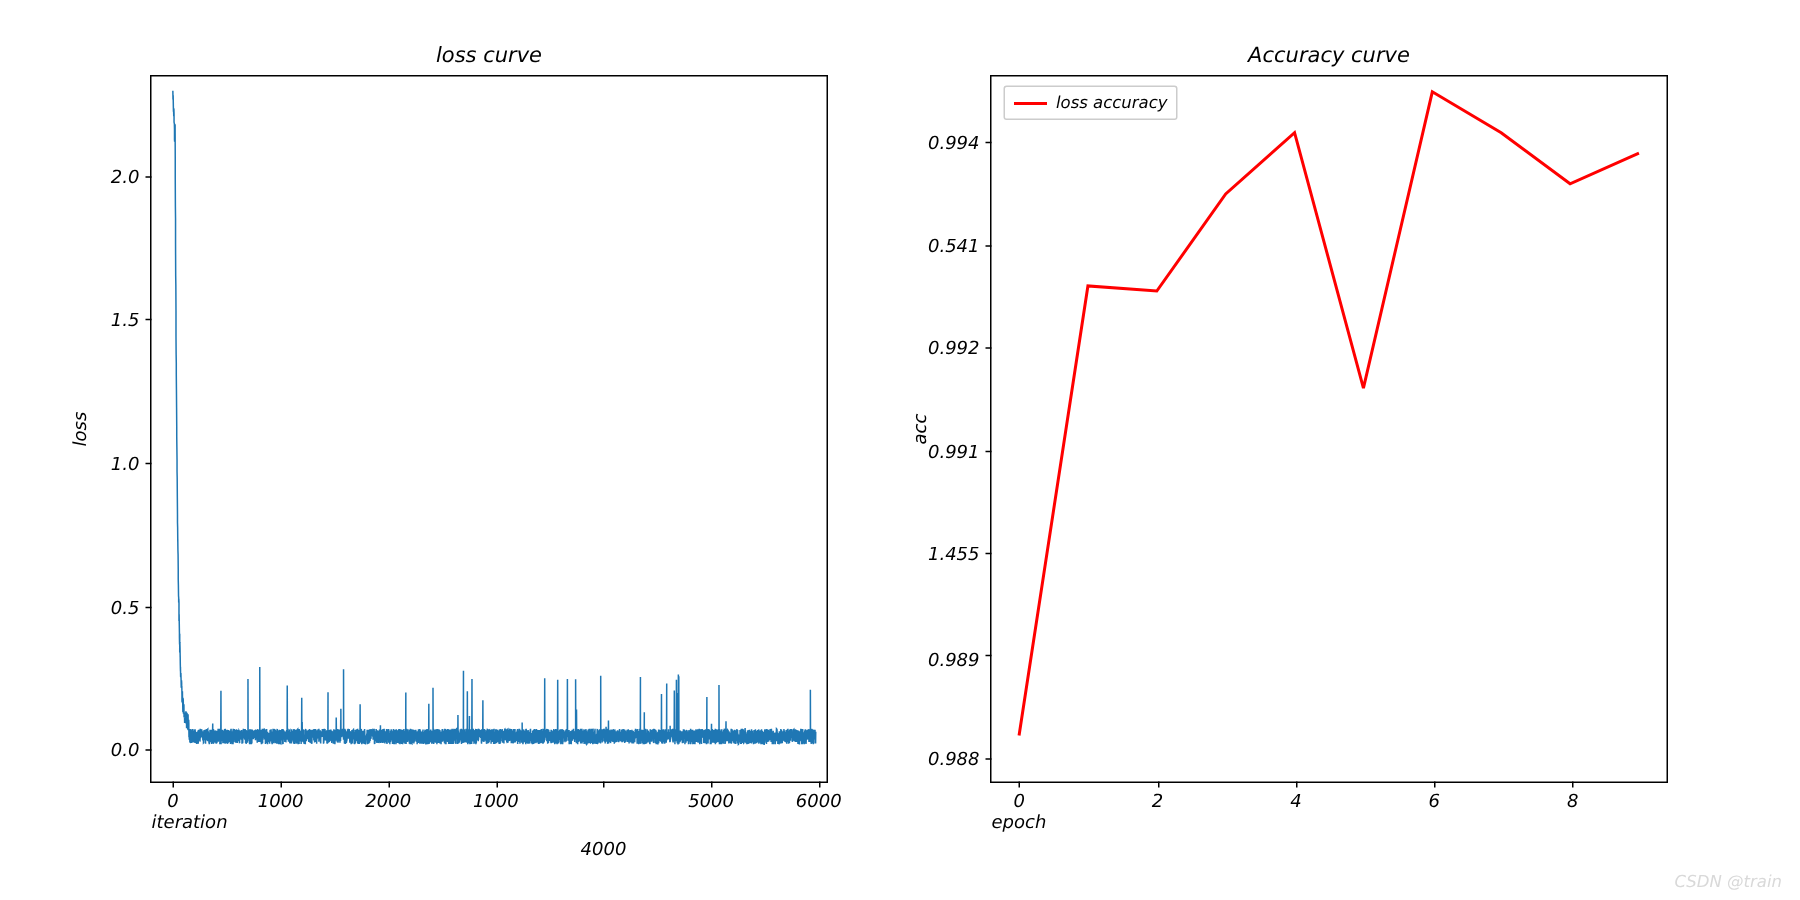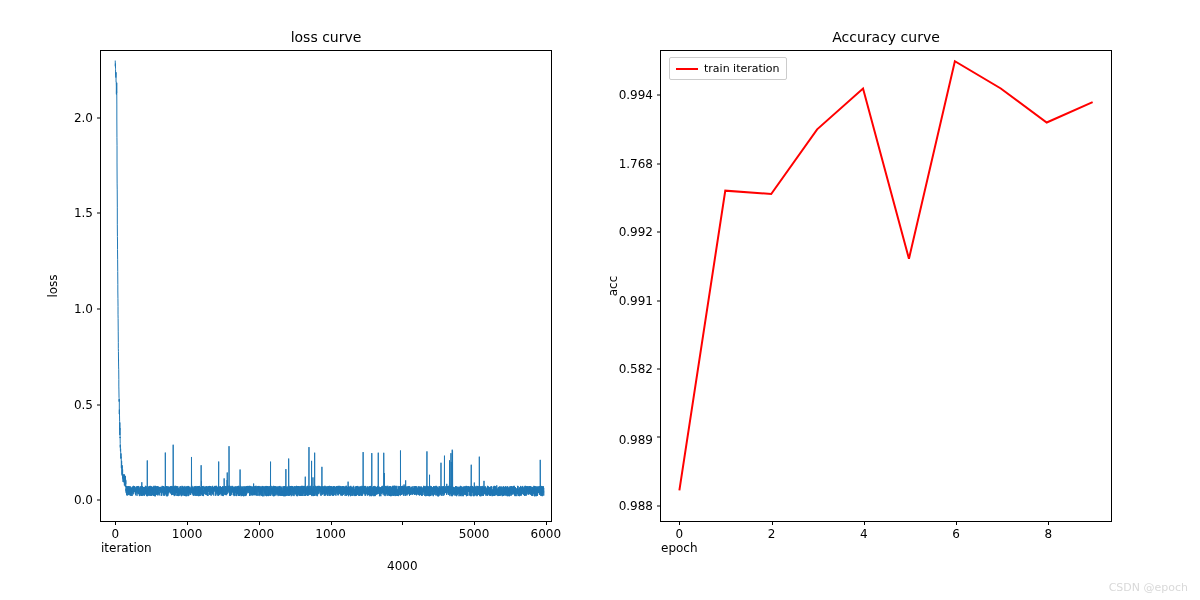--- a/index.html
+++ b/index.html
@@ -9,21 +9,21 @@
     height: 600px;
     background: #ffffff;
     font-family: "DejaVu Sans", "Helvetica", sans-serif;
     font-size: 12px;
     color: #000;
     position: relative;
   }
   .figure {
     position: absolute;
     left: 0; top: 0;
-    width: 1200px; height: 600px;
+    width: 1200px; height: 600px; font-style: italic;
   }
   .axes {
     position: absolute;
     border: 1px solid #000;
     box-sizing: border-box;
   }
   .title {
     position: absolute;
     width: 100%;
     text-align: center;
@@ -143,43 +143,43 @@
   <div id="ax2" class="axes" style="left:660px; top:50px; width:452px; height:472px;">
     <div class="title">Accuracy curve</div>
     <div class="ylabel">acc</div>
     <div class="xlabel">epoch</div>
     <svg id="svg2" class="plot" preserveAspectRatio="none" viewBox="0 0 452 472">
         <path d="M18.45 441.22L64.57 140.23L110.69 143.65L156.82 78.67L202.94 37.62L249.06 208.64L295.18 10.26L341.31 37.62L387.43 71.83L433.55 51.30" stroke="red" stroke-width="2" fill="none"></path>
       </svg>
     <div class="legend" style="left:8px; top:6px;">
       <div class="legend-row">
         <div class="legend-line"></div>
-        <span>train iteration</span>
+        <span>loss accuracy</span>
       </div>
     </div>
   <div class="tickmark-x" style="left: 18.449px;"></div>
       <div class="tick-x" style="left: 18.449px;">0</div>
       <div class="tickmark-x" style="left: 110.694px;"></div>
       <div class="tick-x" style="left: 110.694px;">2</div>
       <div class="tickmark-x" style="left: 202.939px;"></div>
       <div class="tick-x" style="left: 202.939px;">4</div>
       <div class="tickmark-x" style="left: 295.184px;"></div>
       <div class="tick-x" style="left: 295.184px;">6</div>
       <div class="tickmark-x" style="left: 387.429px;"></div>
       <div class="tick-x" style="left: 387.429px;">8</div>
       <div class="tickmark-y" style="top: 454.899px; transform: translateY(-0.5px);"></div>
       <div class="tick-y" style="top: 454.899px;">0.988</div>
       <div class="tickmark-y" style="top: 386.493px; transform: translateY(-0.5px);"></div>
       <div class="tick-y" style="top: 389px;">0.989</div>
       <div class="tickmark-y" style="top: 318.087px; transform: translateY(-0.5px);"></div>
-      <div class="tick-y" style="top: 318.087px;">0.582</div>
+      <div class="tick-y" style="top: 318.087px;">1.455</div>
       <div class="tickmark-y" style="top: 249.681px; transform: translateY(-0.5px);"></div>
       <div class="tick-y" style="top: 249.681px;">0.991</div>
       <div class="tickmark-y" style="top: 181.275px; transform: translateY(-0.5px);"></div>
       <div class="tick-y" style="top: 181.275px; text-align: right;">0.992</div>
       <div class="tickmark-y" style="top: 112.87px; transform: translateY(-0.5px);"></div>
-      <div class="tick-y" style="top: 112.87px;">1.768</div>
+      <div class="tick-y" style="top: 112.87px;">0.541</div>
       <div class="tickmark-y" style="top: 44.4638px; transform: translateY(-0.5px);"></div>
       <div class="tick-y" style="top: 44.4638px;">0.994</div>
     </div>
 
-  <div class="watermark">CSDN @epoch</div>
+  <div class="watermark">CSDN @train</div>
 </div>
 
 </body></html>

